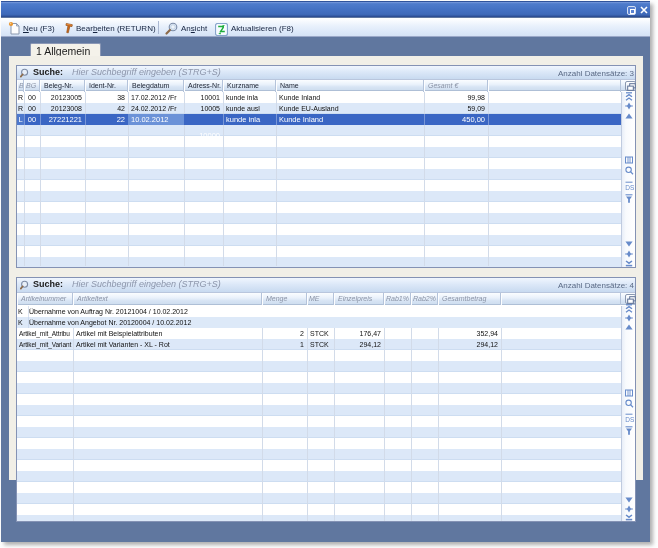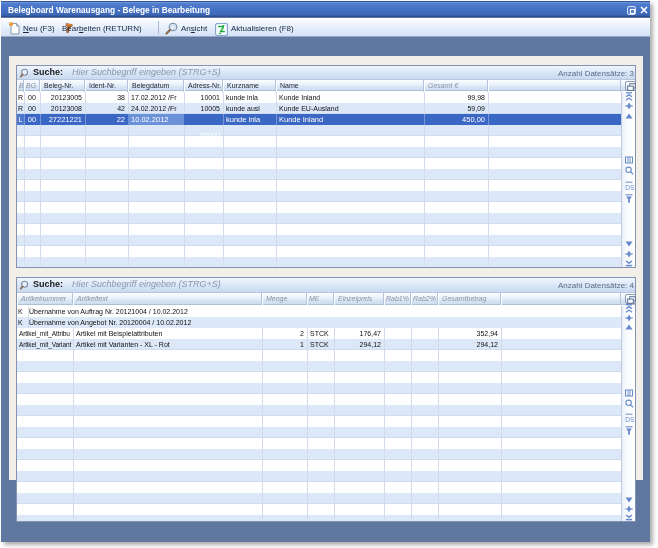--- a/index.html
+++ b/index.html
@@ -47,55 +47,57 @@
 .selrow { position:absolute; left:0; height:11px; background:#3a66c4; z-index:3; }
 .krow { position:absolute; left:0; height:11px; z-index:3; }
 .strip { position:absolute; width:14px; background:linear-gradient(90deg,#e8eef8 0%,#f8fafd 30%,#ffffff 100%); border-left:1px solid #c0cbdf; }
 .sicon { position:absolute; left:2px; width:10px; text-align:center; opacity:0.92; }
 .colbtn { position:absolute; width:11px; height:10px; border:1px solid #8a98b0; border-radius:2px; background:linear-gradient(180deg,#ffffff,#dde7f4); z-index:4; }
 </style>
 </head>
 <body>
 <div id="win">
   <div id="title">
-    <div class="txt">Belegboard Warenausgang - Belege in Bearbeitung</div>
     <div id="btn-restore"></div>
     <svg style="position:absolute;left:639px;top:4px" width="8" height="8" viewBox="0 0 8 8">
         <path d="M1 1 L7 7 M7 1 L1 7" stroke="#ffffff" stroke-width="1.6"></path>
       </svg>
   </div>
   <div id="toolbar">
     <svg style="position:absolute;left:7px;top:2px" width="13" height="14" viewBox="0 0 13 14">
       <path d="M3 2.5 L8.5 2.5 L11 5 L11 13 L3 13 Z" fill="#fdfdfd" stroke="#8a97ad" stroke-width="1"></path>
       <path d="M8.5 2.5 L8.5 5 L11 5 Z" fill="#d8e0ec" stroke="#8a97ad" stroke-width="0.8"></path>
       <circle cx="3" cy="3" r="2.1" fill="#e8932c"></circle>
       <circle cx="2.6" cy="2.6" r="0.8" fill="#f8cf8d"></circle>
     </svg>
     <div class="tbtxt" style="left:22px"><u>N</u>eu (F3)</div>
     <svg style="position:absolute;left:63px;top:4px" width="9" height="11" viewBox="0 0 9 11">
       <g transform="rotate(12 4.5 5)">
           <path d="M1.4 1 L7.6 1 L7.6 2.9 L5.5 2.9 L5.3 9.8 L3.7 9.8 L3.5 2.9 L1.4 2.9 Z" fill="#cf6a1d" stroke="#8d4a10" stroke-width="0.6"></path>
           <path d="M1.7 1.3 L7.2 1.3 L7.2 1.9 L1.7 1.9 Z" fill="#ef9a4e"></path>
         </g>
     </svg>
-    <div class="tbtxt" style="left:61px">Bear<u>b</u>eiten (RETURN)</div>
+    <div class="tbtxt" style="left:75px">Bear<u>b</u>eiten (RETURN)</div>
     <div class="tbsep" style="left:157px"></div>
     <svg style="position:absolute;left:163px;top:3px" width="15" height="14" viewBox="0 0 15 14">
       <circle cx="9" cy="5" r="3.8" fill="#dce9f6" stroke="#7a8aa5" stroke-width="1.1"></circle>
       <circle cx="9" cy="5" r="2.2" fill="#eef5fc" stroke="#aebfd4" stroke-width="0.6"></circle>
       <path d="M6 8 L2.5 11.5" stroke="#8d6b4a" stroke-width="2.2" stroke-linecap="round"></path>
     </svg>
     <div class="tbtxt" style="left:180px">An<u>s</u>icht</div>
     <svg style="position:absolute;left:214px;top:3.5px" width="13" height="13" viewBox="0 0 13 13">
       <rect x="0.5" y="0.5" width="12" height="12" rx="2" fill="#f6fbff" stroke="#87a5cc" stroke-width="1.2"></rect>
       <path d="M3.2 3.4 L8.2 3.4 L8.2 4.6 L5.6 8.4 L9.8 8.4" stroke="#1fae3a" stroke-width="1.5" fill="none"></path>
       <path d="M9.8 2 L8 4.8 L7.2 2.6 Z M3.2 11 L5.6 9.2 L5.9 11.2 Z" fill="#1fae3a"></path>
     </svg>
     <div class="tbtxt" style="left:230px">Aktualisieren (F8)</div>
   </div>
+  <div id="tabstrip">
+      <div id="tab1">1 Allgemein</div>
+    </div>
   <div id="content">
     <div class="frame" id="f1">
     <div class="searchrow" style="height:14px">
       <svg style="position:absolute;left:3px;top:2px" width="11" height="11" viewBox="0 0 11 11">
             <circle cx="4.6" cy="4.2" r="3" fill="#e8eff8" stroke="#7d8ca6" stroke-width="1.1"></circle>
             <path d="M2.7 6.3 L0.8 8.6" stroke="#8d6b4a" stroke-width="1.7" stroke-linecap="round"></path>
           </svg>
       <div class="suche">Suche:</div>
       <div class="hint">Hier Suchbegriff eingeben (STRG+S)</div>
       <div class="anzahl">Anzahl Datensätze: 3</div>

